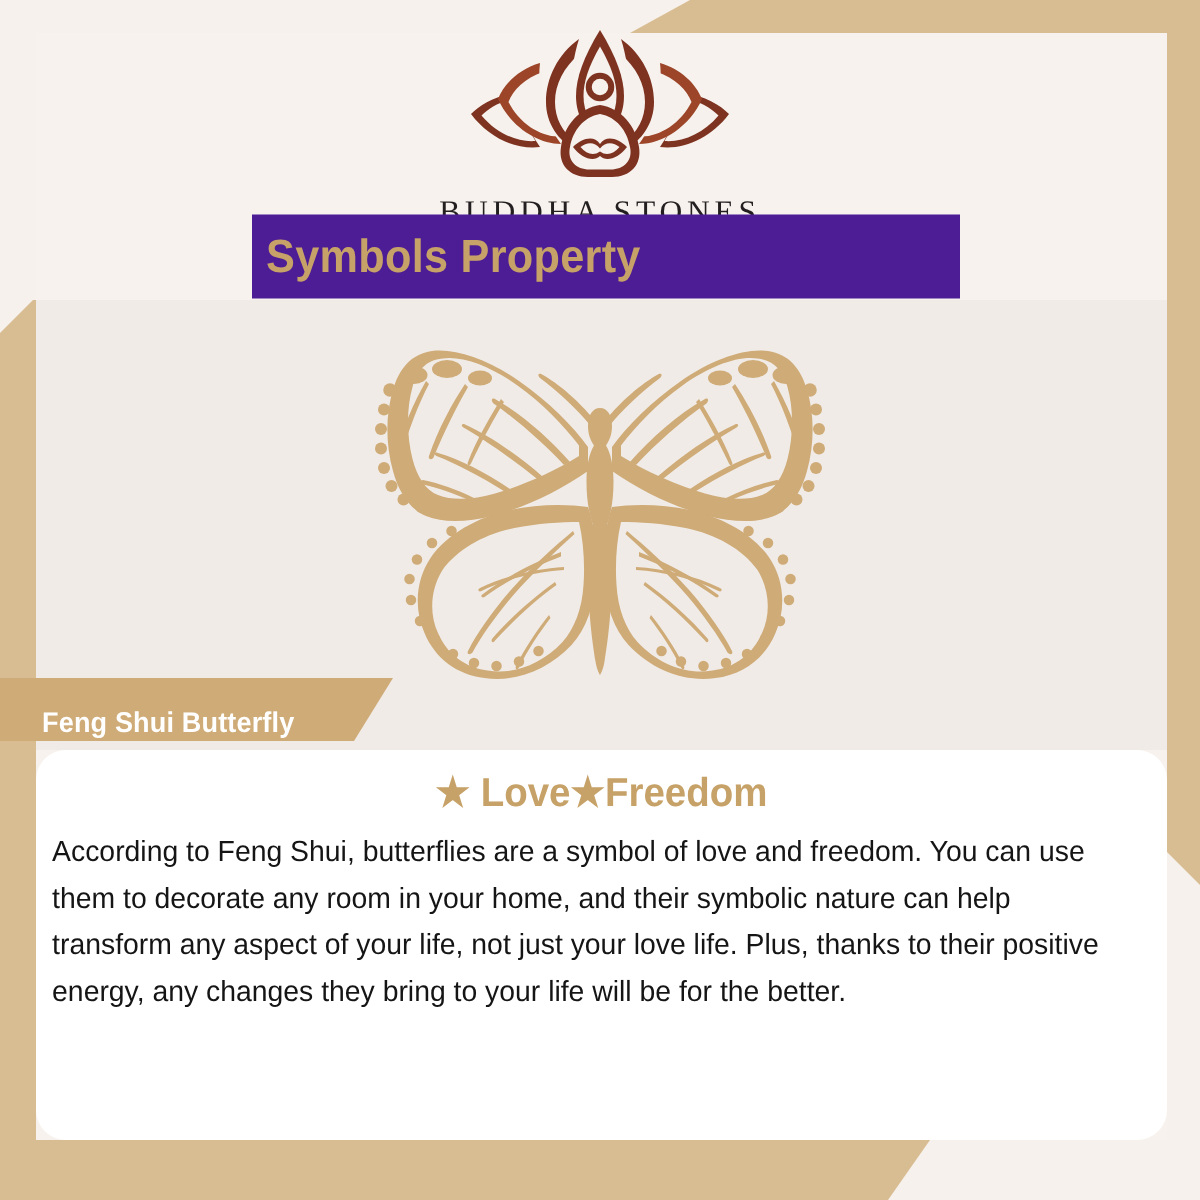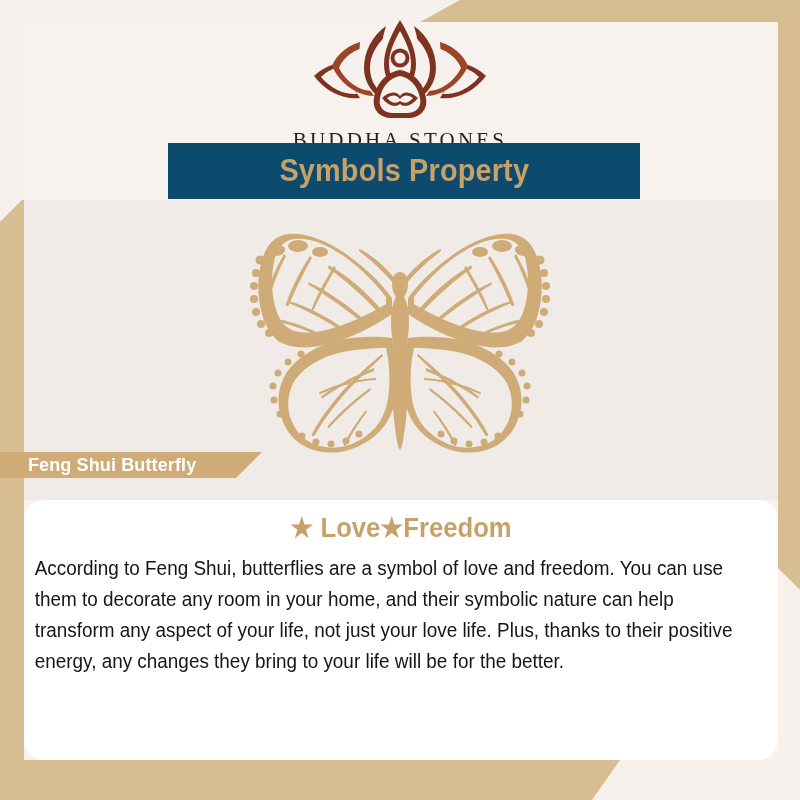--- a/index.html
+++ b/index.html
@@ -99,24 +99,23 @@
     font-weight: 400;
   }
 
   
   .title-band {
     position: absolute;
     left: 168px;
     top: 143px;
     width: 472px;
     height: 56px;
-    background: #0c4a6e;
+    background: #4c1d95;
     display: flex;
     align-items: center;
-    justify-content: center;
   }
   .title-text {
     font-family: "Liberation Sans", sans-serif;
     font-size: 31px;
     font-weight: bold;
     color: #c7a268;
     letter-spacing: 0.2px;
     transform: scaleX(0.93);
   }
 
@@ -134,25 +133,25 @@
     width: 100%;
     height: 100%;
   }
 
   
   .ribbon {
     position: absolute;
     left: 0;
     top: 452px;
     width: 262px;
-    height: 26px;
+    height: 42px;
     background: #cfab77;
     clip-path: polygon(0 0, 100% 0, calc(100% - 26px) 100%, 0 100%);
     display: flex;
-    align-items: center;
+    align-items: flex-end;
   }
   .ribbon-text {
     margin-left: 28px;
     font-family: "Liberation Sans", sans-serif;
     font-size: 19px;
     font-weight: bold;
     color: #ffffff;
     letter-spacing: 0.1px;
     transform: scaleX(0.95);
     transform-origin: left center;

